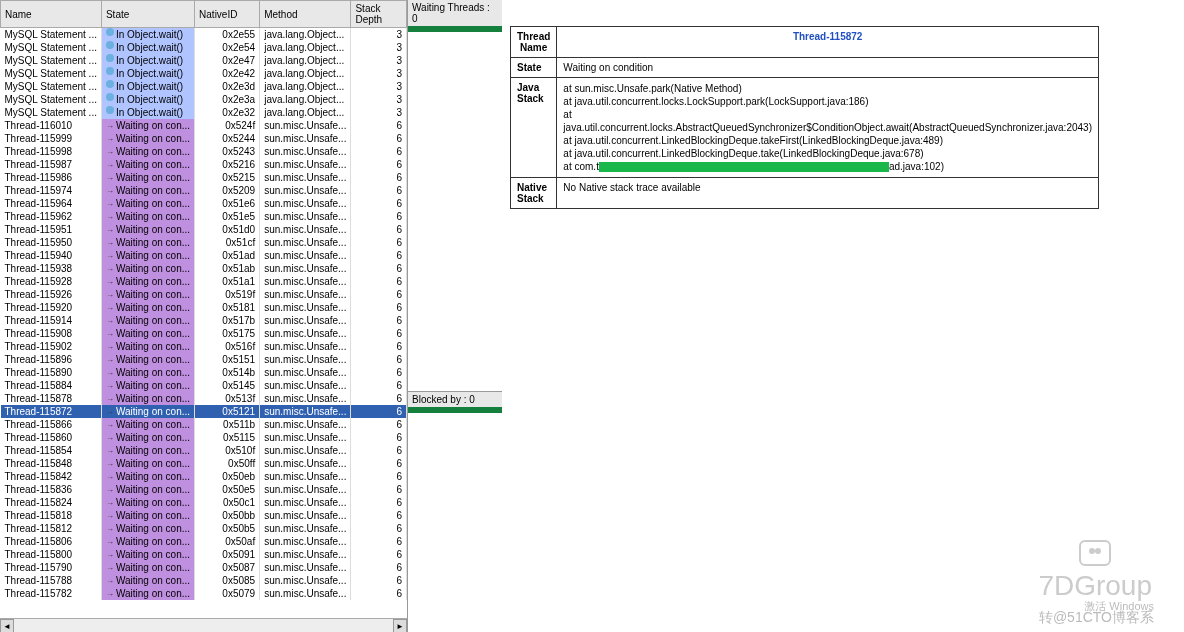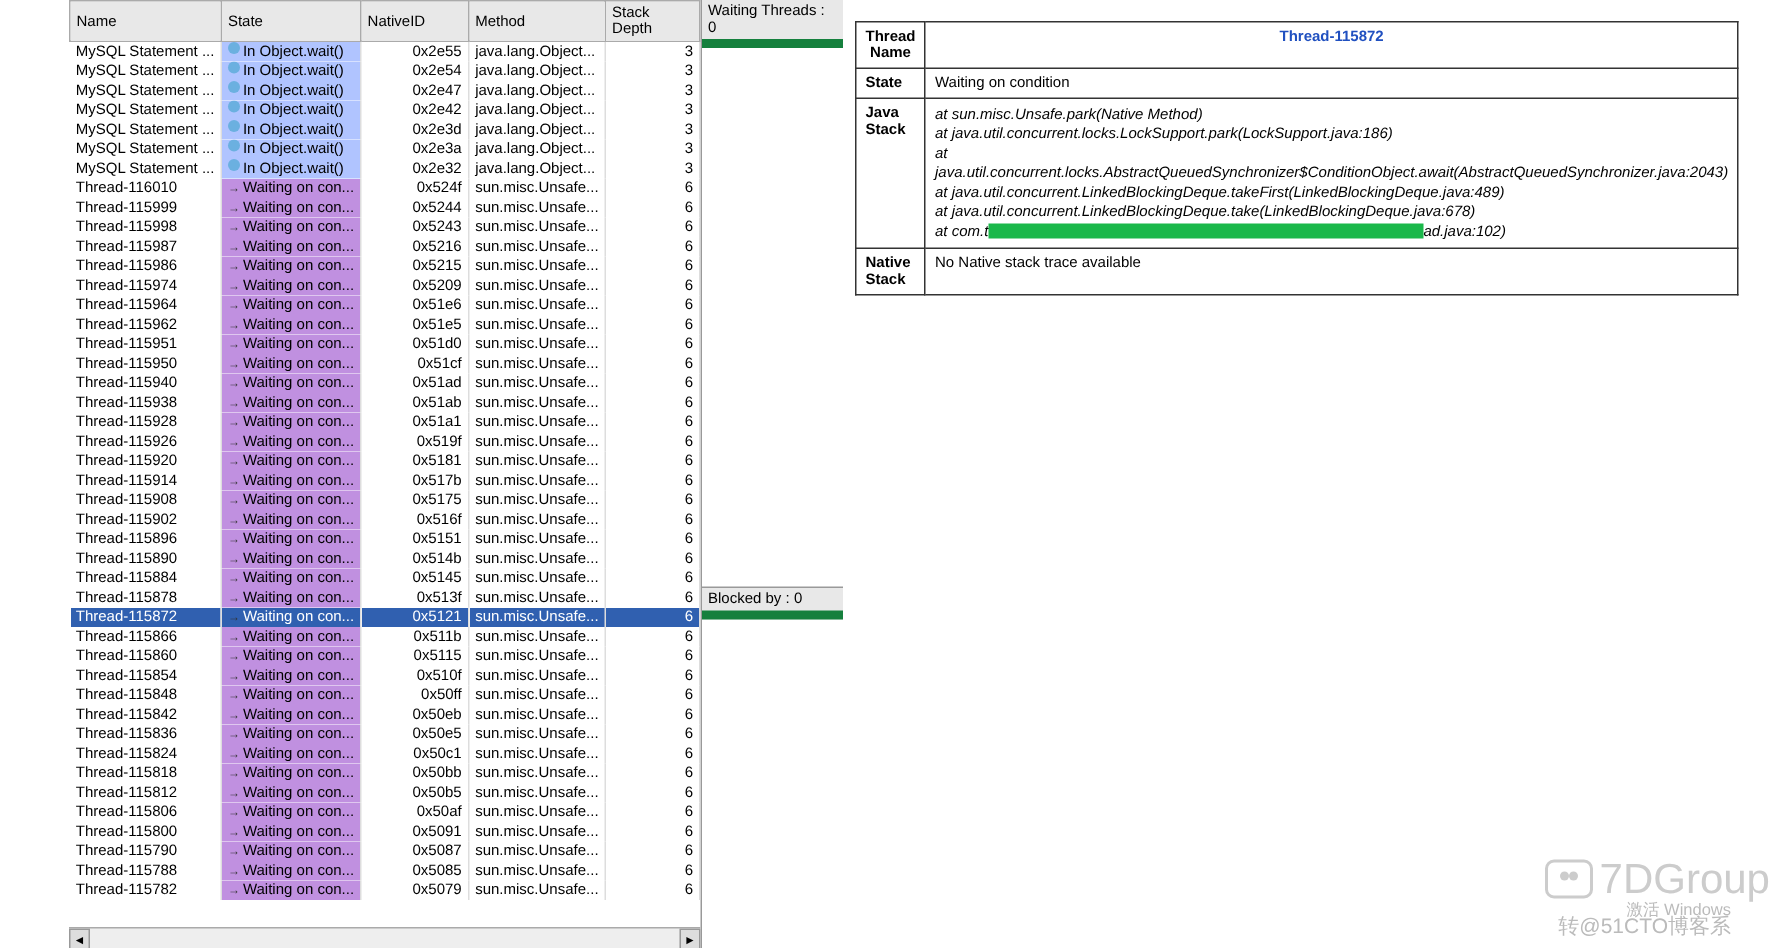--- a/index.html
+++ b/index.html
@@ -1,18 +1,18 @@
 <!DOCTYPE html>
 <html><head>
 <meta charset="utf-8">
 <style>
 * { box-sizing: border-box; margin: 0; padding: 0; }
 body { font-family: Arial, sans-serif; font-size: 10px; background: #fff; width: 1184px; height: 632px; overflow: hidden; position: relative; }
 .container { display: flex; height: 632px; }
-.left-panel { width: 468px; display: flex; flex-direction: column; border-right: 1px solid #999; padding-left: 46px; }
+.left-panel { width: 408px; display: flex; flex-direction: column; border-right: 1px solid #999; }
 .thread-table { flex: 1; overflow-y: auto; }
 .thread-table table { width: 100%; border-collapse: collapse; font-size: 10px; }
 .thread-table th { background: #e8e8e8; border: 1px solid #aaa; padding: 2px 4px; text-align: left; font-weight: normal; font-size: 10px; position: sticky; top: 0; }
 .thread-table td { border-right: 1px solid #ddd; padding: 0 4px; white-space: nowrap; overflow: hidden; height: 13px; line-height: 13px; }
 .col-name { width: 80px; }
 .col-state { width: 80px; }
 .col-nativeid { width: 78px; }
 .col-method { width: 78px; }
 .col-depth { width: 70px; text-align: right; }
 .state-blue { background: #b0c4ff; }
@@ -21,29 +21,29 @@
 .state-cell { display: flex; align-items: flex-start; gap: 2px; }
 .icon-circle { width: 8px; height: 8px; border-radius: 50%; display: inline-block; flex-shrink: 0; }
 .icon-lightblue { background: #6bb0e0; }
 .icon-arrow { color: #333; font-size: 8px; flex-shrink: 0; }
 .scrollbar-bottom { height: 14px; background: #eee; border-top: 1px solid #aaa; display: flex; }
 .scroll-btn { width: 14px; height: 14px; background: #ddd; border: 1px solid #999; display: flex; align-items: center; justify-content: center; font-size: 8px; }
 .middle-panel { width: 94px; display: flex; flex-direction: column; }
 .middle-top { flex: 1; border-bottom: 1px solid #999; }
 .middle-header { background: #e8e8e8; border-bottom: 6px solid #15803d; padding: 2px 4px; font-size: 10px; }
 .middle-bottom { height: 240px; }
-.right-panel { flex: 1; padding: 14px 8px; }
+.right-panel { flex: 1; padding: 26px 8px; }
 .detail-table { border-collapse: collapse; width: 535px; }
 .detail-table td { border: 1px solid #333; padding: 4px 6px; font-size: 10px; vertical-align: top; }
 .detail-table .label-cell { width: 60px; font-weight: bold; background: #fff; }
 .detail-table .header-row td { text-align: center; font-weight: bold; }
 .detail-table .thread-name-link { color: #2050c0; }
-.stack-line { line-height: 13px; font-style: italic; }
+.stack-line { line-height: 13px; }
 .redact { background: #1ab84a; display: inline-block; height: 10px; width: 290px; vertical-align: middle; }
-.watermark { position: absolute; right: 4px; bottom: 30px; font-size: 28px; color: #ccc; font-family: Verdana, sans-serif; display: flex; align-items: center; gap: 4px; }
+.watermark { position: absolute; right: 32px; bottom: 30px; font-size: 28px; color: #ccc; font-family: Verdana, sans-serif; display: flex; align-items: center; gap: 4px; flex-direction: column; }
 .watermark-icon { width: 32px; height: 26px; border: 2px solid #ccc; border-radius: 6px; position: relative; }
 .watermark-icon::before { content: ""; position: absolute; width: 6px; height: 6px; background: #ccc; border-radius: 50%; top: 6px; left: 8px; }
 .watermark-icon::after { content: ""; position: absolute; width: 6px; height: 6px; background: #ccc; border-radius: 50%; top: 6px; right: 8px; }
 .watermark2 { position: absolute; right: 30px; bottom: 5px; font-size: 14px; color: #bbb; }
 .watermark3 { position: absolute; right: 30px; bottom: 18px; font-size: 11px; color: #bbb; }
 </style>
 </head>
 <body>
 
 <div class="container">

